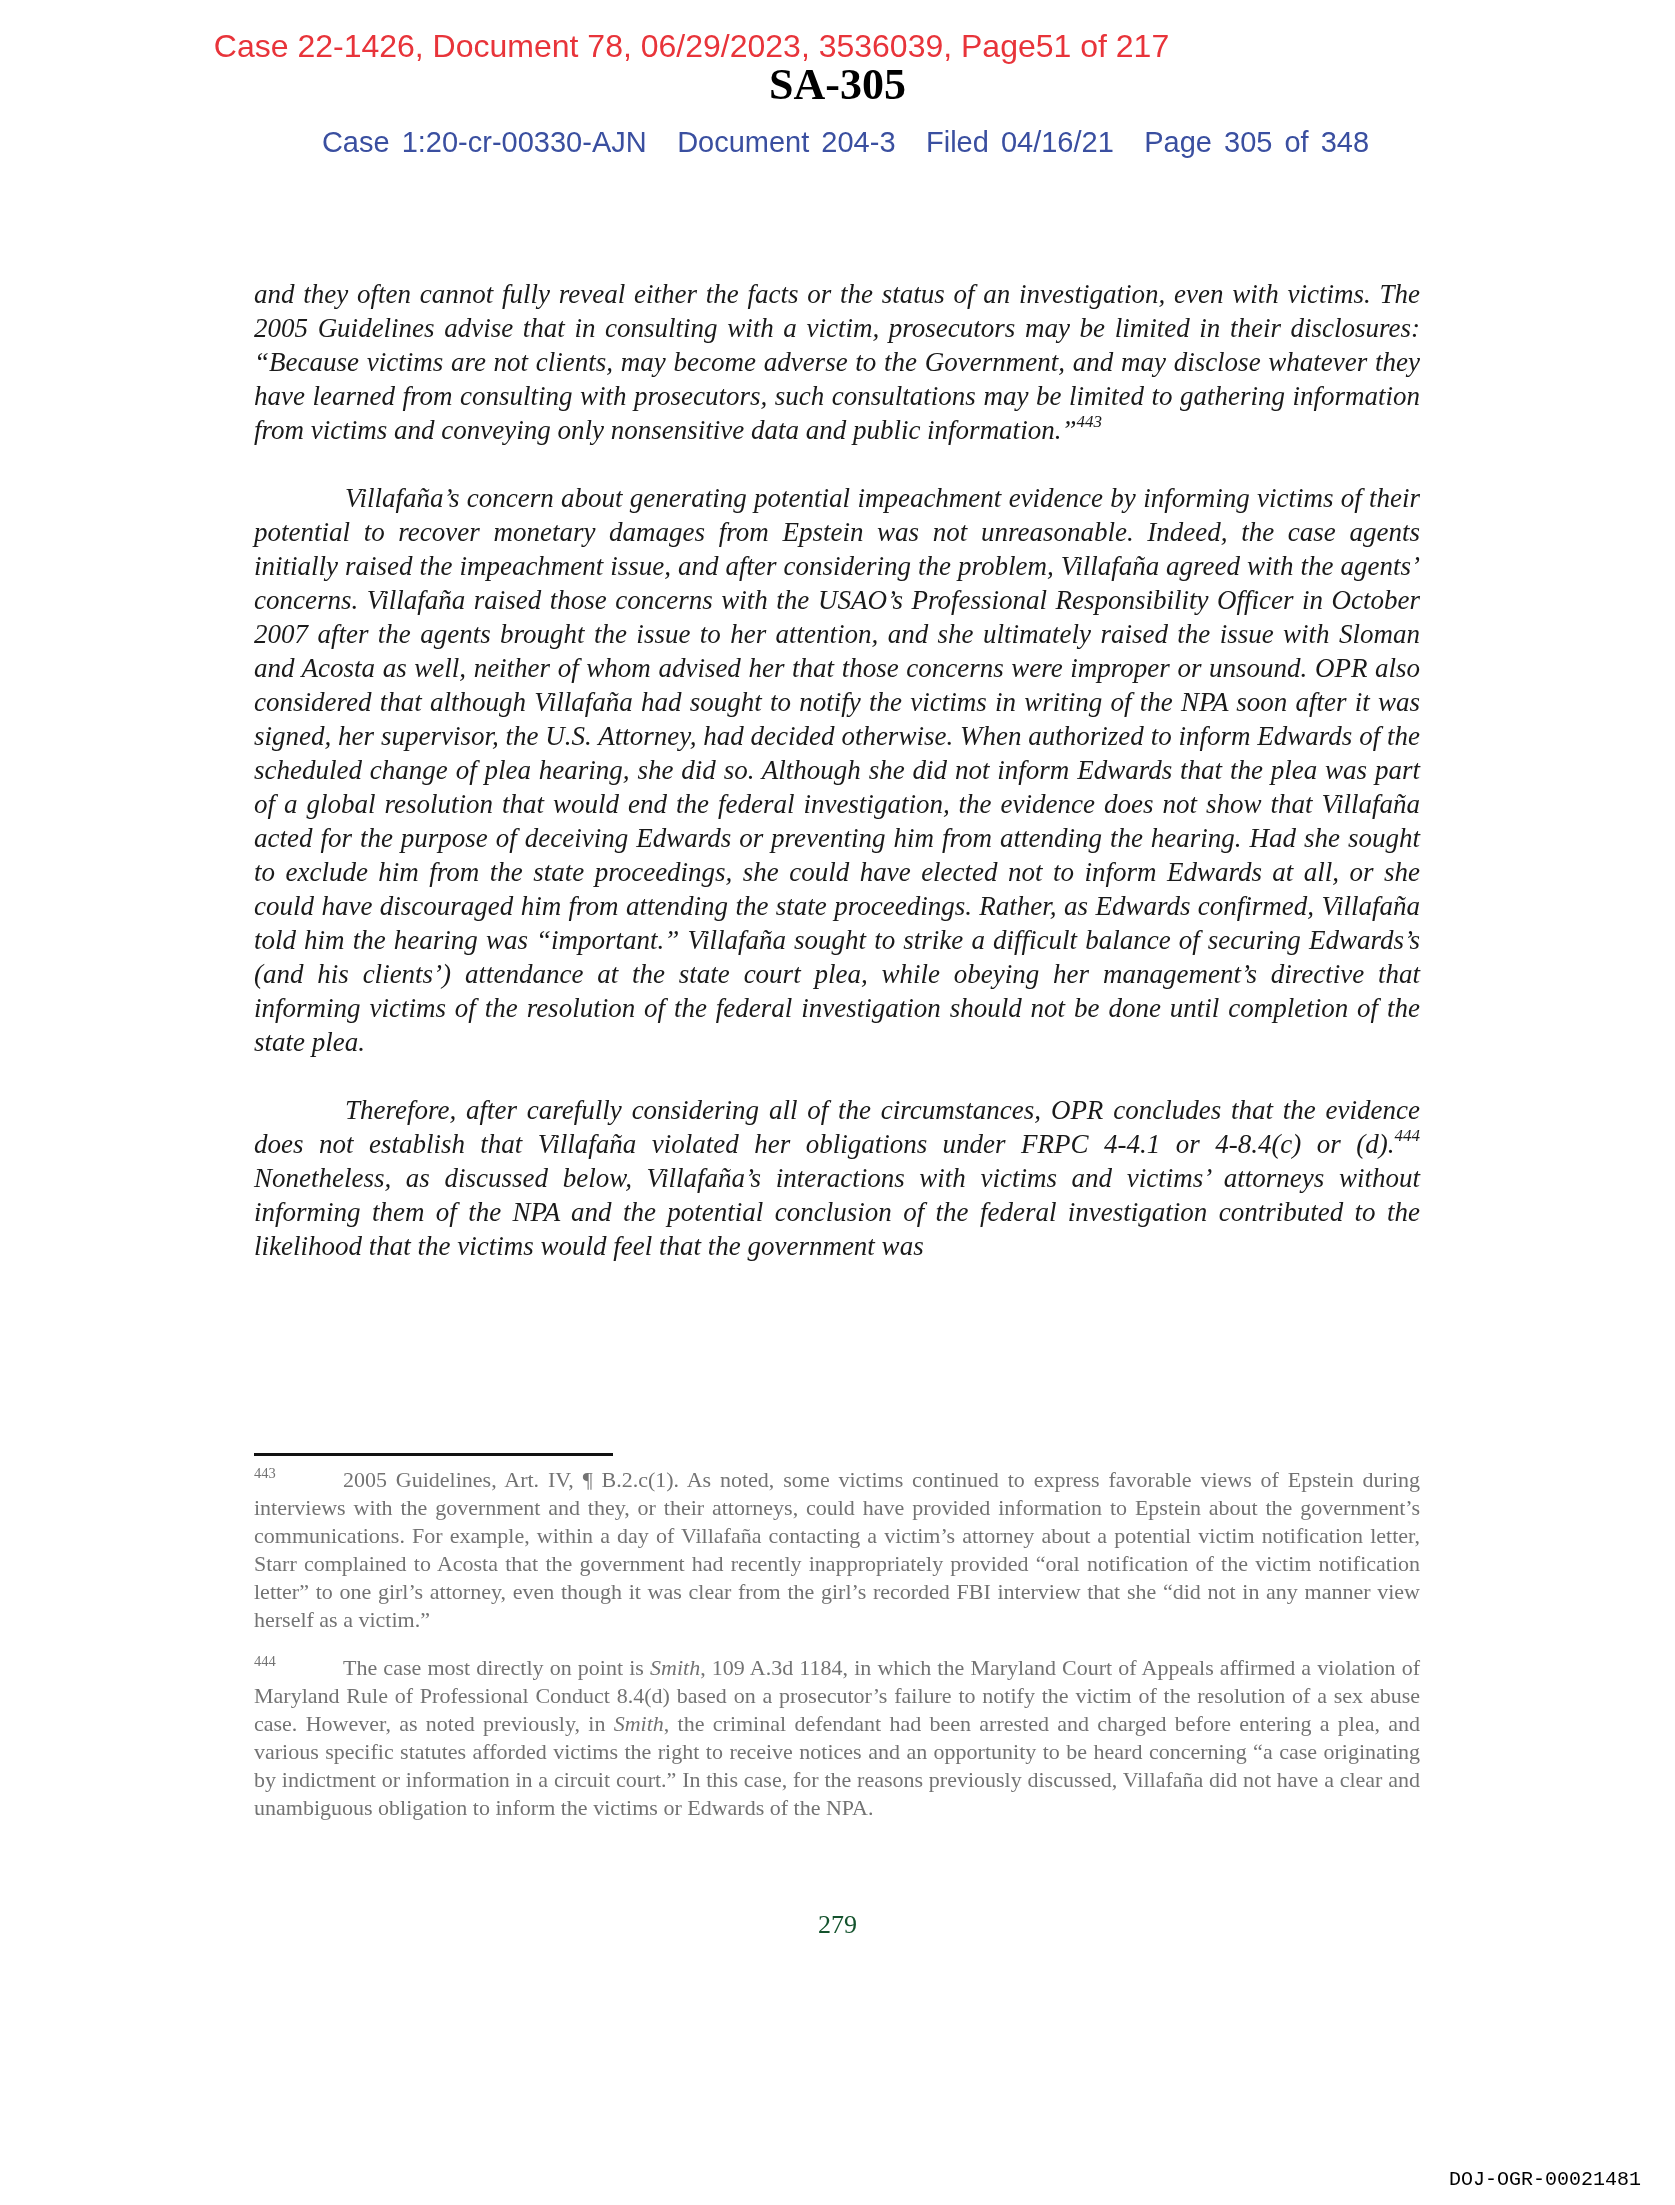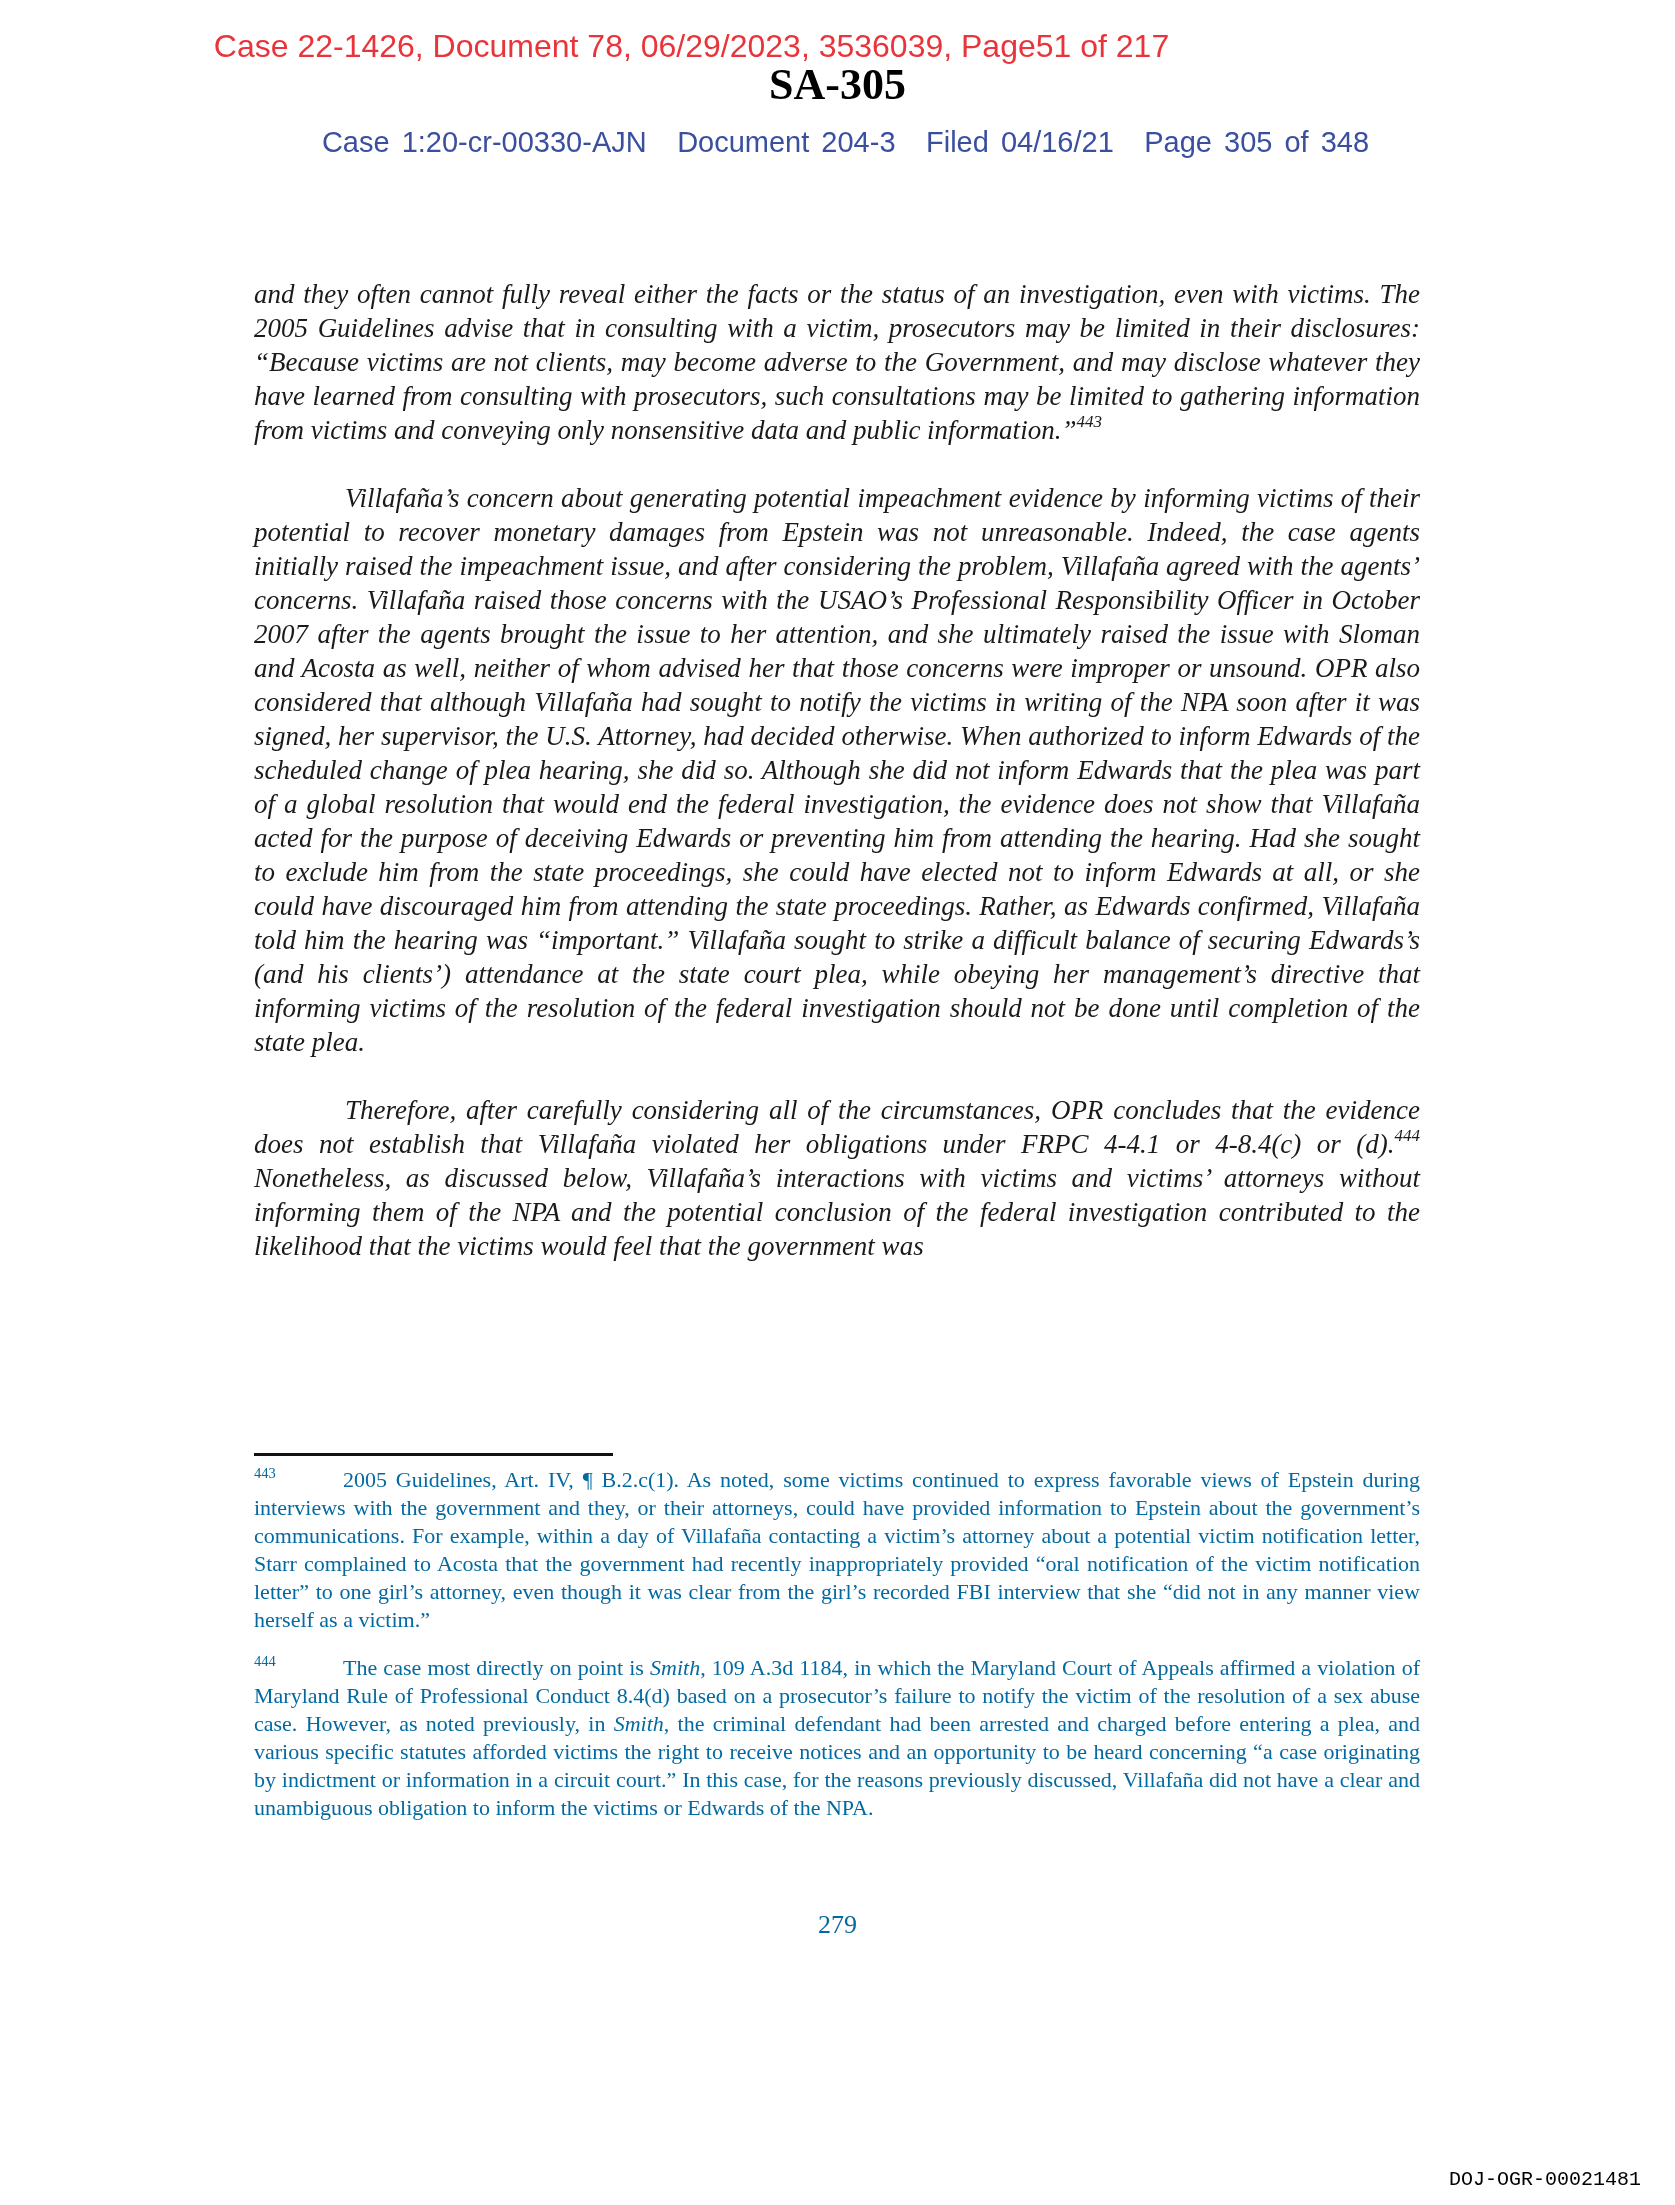--- a/index.html
+++ b/index.html
@@ -25,28 +25,28 @@
     text-align: justify;
   }
   .body-text p { margin: 0 0 34px 0; font-style: italic; }
   .body-text p.indent { text-indent: 91px; }
   sup { font-size: 17px; line-height: 0; vertical-align: 12px; }
   .fn-rule {
     position: absolute; left: 254px; top: 1453px; width: 359px; height: 2.6px; background: #111;
   }
   .footnotes {
     position: absolute; left: 254px; width: 1166px; top: 1466px;
-    font-family: "Liberation Serif", serif; font-size: 22px; line-height: 28px; color: #0369a1;
+    font-family: "Liberation Serif", serif; font-size: 22px; line-height: 28px; color: #737373;
     text-align: justify;
   }
   .footnote { margin: 0 0 20px 0; text-indent: 0; }
   .fn-num { font-size: 14.5px; vertical-align: 9.2px; line-height: 0; display: inline-block; width: 89px; }
   .page-num {
     position: absolute; left: 0; width: 1675px; top: 1910px; text-align: center;
-    font-family: "Liberation Serif", serif; font-size: 26px; color: #0369a1;
+    font-family: "Liberation Serif", serif; font-size: 26px; color: #14532d;
   }
   .bates {
     position: absolute; right: 34px; top: 2168px;
     font-family: "Liberation Mono", monospace; font-size: 20px; color: #000000;
   }
   i { font-style: italic; margin-top: 6px; }
 </style>
 </head>
 <body>
 

